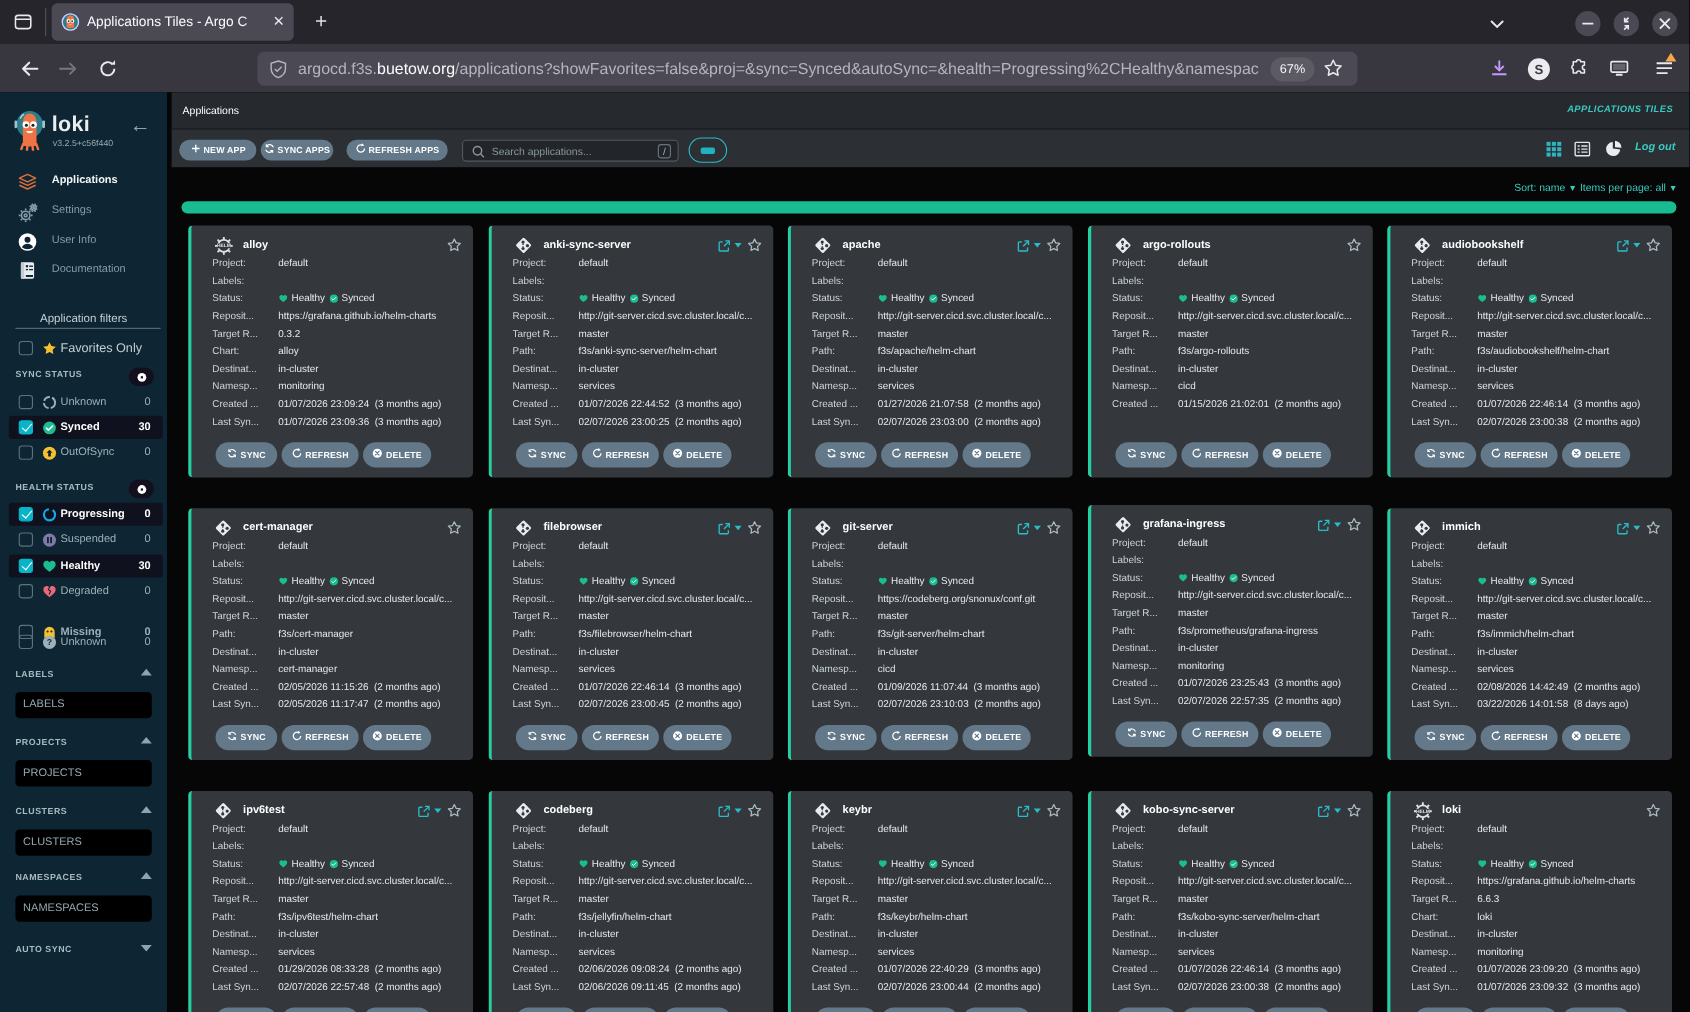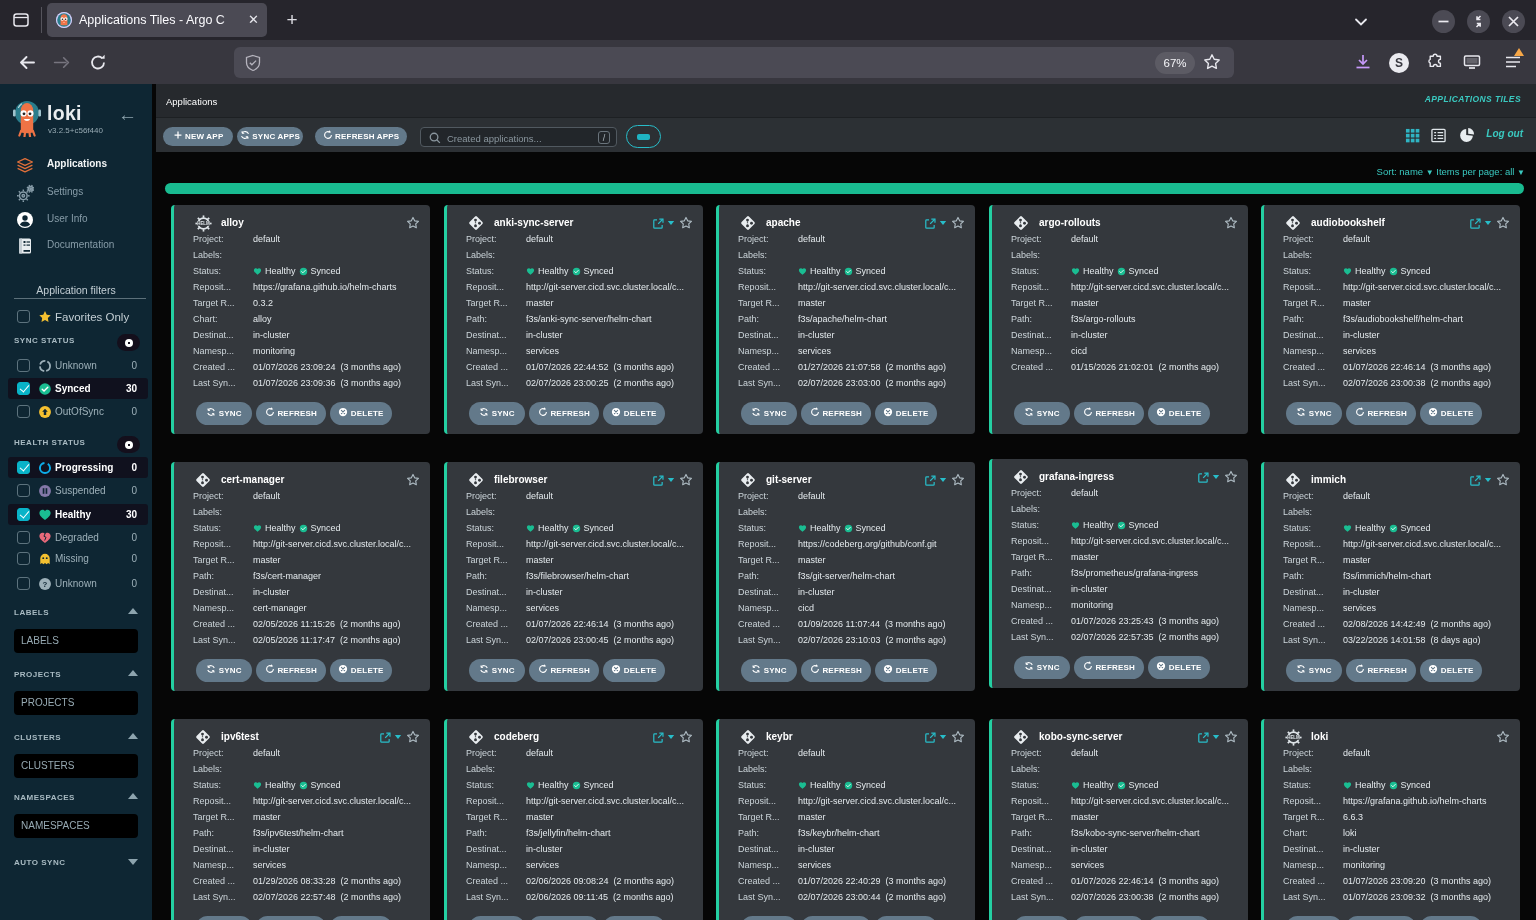--- a/index.html
+++ b/index.html
@@ -117,20 +117,21 @@
     </svg></div>
 <div class="navarrow" style="left:89px;"><svg width="18" height="18" viewBox="0 0 18 18" style="">
       <path d="M15 9.5a6 6 0 1 1-1.8-4.3" fill="none" stroke="#e8e8ee" stroke-width="1.8"></path>
       <path d="M15.6 1.8v4h-4z" fill="#e8e8ee"></path>
     </svg></div>
 <div id="urlbox">
     <span style="margin-left:10px;"><svg width="18" height="18" viewBox="0 0 18 18" style="vertical-align:-4px;">
         <path d="M9 1.5l6.5 2v5c0 3.8-2.7 6.6-6.5 8-3.8-1.4-6.5-4.2-6.5-8v-5z" fill="none" stroke="#b6b4be" stroke-width="1.3"></path>
         <path d="M5.8 8.7l2.1 2.1 4.2-4.2" fill="none" stroke="#b6b4be" stroke-width="1.3"></path>
       </svg></span>
+<span style="margin-left:9px;white-space:nowrap;">argocd.f3s.<span style="color:#fbfbfe;">buetow.org</span>/applications?showFavorites=false&amp;proj=&amp;sync=Synced&amp;autoSync=&amp;health=Progressing%2CHealthy&amp;namespac</span>
   </div>
 <div id="zoombadge">67%</div>
 <div class="ticon" style="left:1203px;"><svg width="18" height="18" viewBox="0 0 18 18" style="">
       <path d="M9 1.8l2.2 4.5 5 .7-3.6 3.5.8 4.9L9 13.1l-4.4 2.3.8-4.9L1.8 7l5-.7z" fill="none" stroke="#e8e8ee" stroke-width="1.4" stroke-linejoin="round"></path>
     </svg></div>
 <div class="ticon" style="left:1354px;"><svg width="18" height="18" viewBox="0 0 18 18" style="">
       <g stroke="#c89afc" stroke-width="1.7" fill="none">
         <path d="M9 2v8.5"></path>
         <path d="M5 7l4 4 4-4"></path>
         <path d="M2.5 14.5h13" stroke="#c89afc"></path>
@@ -298,21 +299,21 @@
   </div>
 <div class="filtrow" style="top:527px;">
     <span class="cb"></span>
     <span class="ficon"><svg width="14" height="14" viewBox="0 0 16 16" style="">
         <path d="M8 13.6C5.2 11.3 1.6 8.8 1.6 5.6 1.6 3.6 3.2 2 5.1 2 6.3 2 7.4 2.6 8 3.6 8.6 2.6 9.7 2 10.9 2c1.9 0 3.5 1.6 3.5 3.6 0 3.2-3.6 5.7-6.4 8z" fill="#e8697a"></path>
         <path d="M8.2 2.8L6.8 6l2.4 1.2-1.6 3.6" fill="none" stroke="#0e2633" stroke-width="1.1"></path>
       </svg></span>
     <span class="ftext">Degraded</span>
     <span class="fcount">0</span>
   </div>
-<div class="filtrow" style="top:548px;">
+<div class="filtrow" style="top:564px;font-weight:bold;">
     <span class="cb"></span>
     <span class="ficon"><svg width="14" height="14" viewBox="0 0 16 16" style="">
         <path d="M2.6 14V7.4a5.4 5.4 0 0 1 10.8 0V14l-1.8-1.3L9.8 14 8 12.7 6.2 14 4.4 12.7z" fill="#f4c030"></path>
         <circle cx="6" cy="7" r="1.1" fill="#0e2633"></circle>
         <circle cx="10" cy="7" r="1.1" fill="#0e2633"></circle>
       </svg></span>
     <span class="ftext">Missing</span>
     <span class="fcount">0</span>
   </div>
 <div class="filtrow" style="top:573px;">
@@ -358,21 +359,21 @@
         <g fill="none" stroke="#fff" stroke-width="1.8">
           <path d="M13.4 8A5.4 5.4 0 1 1 9.5 2.8"></path>
         </g>
         <path d="M9.2 0.6l4 2.2-4 2.2z" fill="#fff" transform="rotate(14 10 2.8)"></path>
       </svg> REFRESH APPS</div>
 <div id="search">
       <span style="position:absolute;left:7px;top:3px;"><svg width="13" height="13" viewBox="0 0 15 15" style="">
           <circle cx="7" cy="7" r="4.4" fill="none" stroke="#8a969e" stroke-width="1.5"></circle>
           <path d="M10.3 10.3l3.4 3.4" stroke="#8a969e" stroke-width="1.5"></path>
         </svg></span>
-      <span style="position:absolute;left:26px;top:2px;">Created applications...</span>
+      <span style="position:absolute;left:26px;top:2px;">Search applications...</span>
       <span id="slashkey">/</span>
     </div>
 <div id="favtoggle"></div>
 <div class="abs" style="right:116px;top:10px;"><svg width="15" height="15" viewBox="0 0 16 16" style="">
         <rect x="1.0" y="1.0" width="3.9" height="3.9" fill="#2fb4c3"></rect>
         <rect x="6.2" y="1.0" width="3.9" height="3.9" fill="#2fb4c3"></rect>
         <rect x="11.4" y="1.0" width="3.9" height="3.9" fill="#2fb4c3"></rect>
         <rect x="1.0" y="6.2" width="3.9" height="3.9" fill="#2fb4c3"></rect>
         <rect x="6.2" y="6.2" width="3.9" height="3.9" fill="#2fb4c3"></rect>
         <rect x="11.4" y="6.2" width="3.9" height="3.9" fill="#2fb4c3"></rect>
@@ -1072,21 +1073,21 @@
         <span>Healthy</span>
         <svg width="9" height="9" viewBox="0 0 16 16" style="">
           <circle cx="8" cy="8" r="6.6" fill="#1abd92"></circle>
           <path d="M4.8 8.2l2.1 2.1 4.3-4.3" fill="none" stroke="#fff" stroke-width="1.6" stroke-linecap="round"></path>
         </svg>
         <span>Synced</span>
       </span>
     </div>
     <div class="crow" style="top:77px;">
       <span class="cl">Reposit...</span>
-      <span class="cv">https://codeberg.org/github/conf.git</span>
+      <span class="cv">https://codeberg.org/snonux/conf.git</span>
     </div>
     <div class="crow" style="top:93px;">
       <span class="cl">Target R...</span>
       <span class="cv">master</span>
     </div>
     <div class="crow" style="top:109px;">
       <span class="cl">Path:</span>
       <span class="cv">f3s/git-server/helm-chart</span>
     </div>
     <div class="crow" style="top:125px;">

